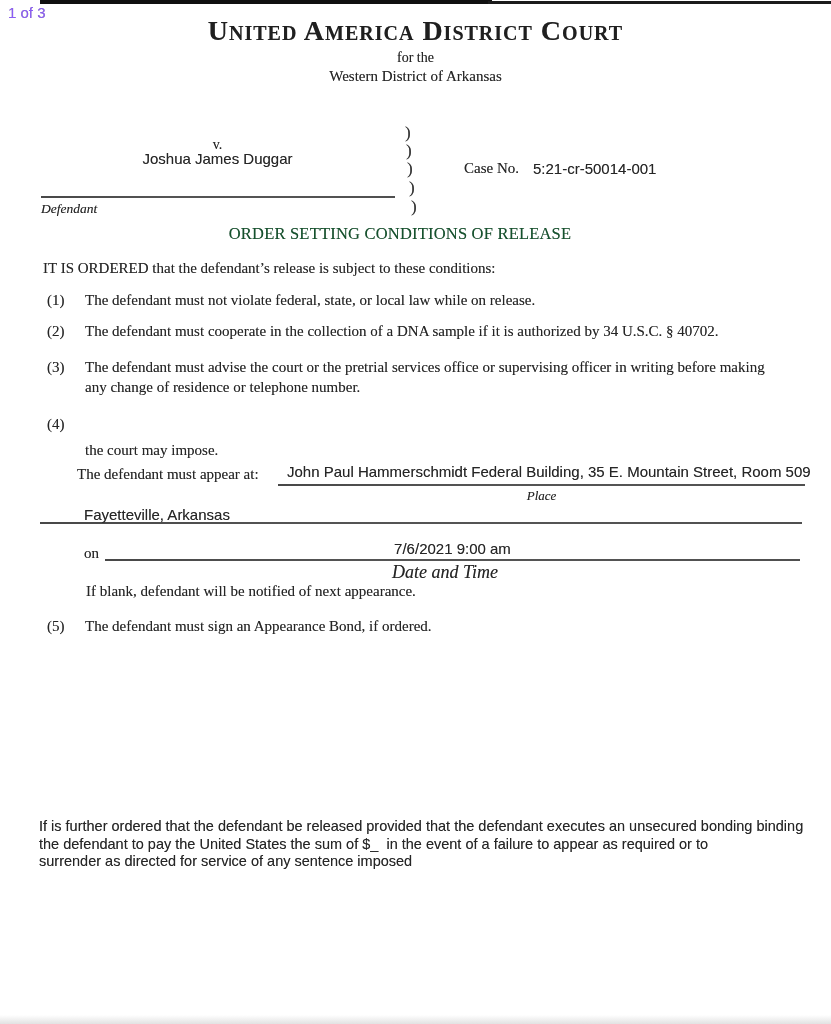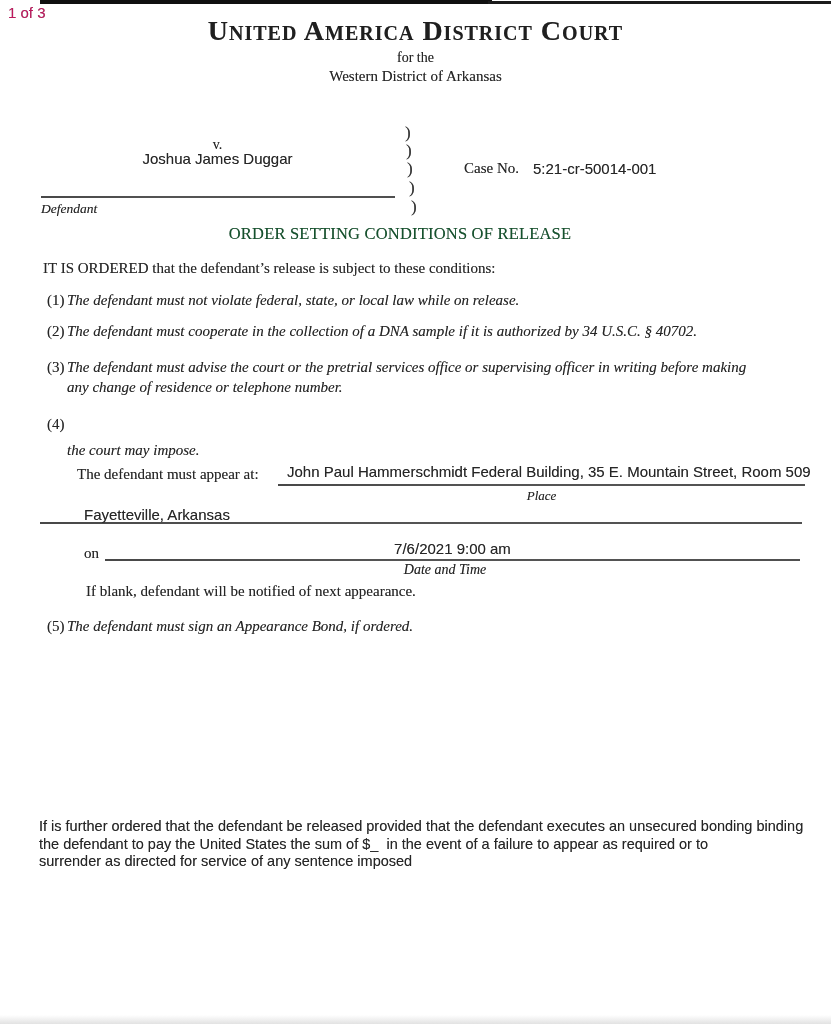--- a/index.html
+++ b/index.html
@@ -13,21 +13,21 @@
   }
   .serif{font-family:"Liberation Serif", serif;}
   .sans{font-family:"Liberation Sans", sans-serif;}
   .abs{position:absolute;white-space:pre;}
 
   
   .scan-bar-1{position:absolute;left:40px;top:0;width:452px;height:4px;background:#101010;}
   .scan-bar-2{position:absolute;left:488px;top:1px;width:343px;height:2.6px;background:#1b1b1b;}
   .bottom-edge{position:absolute;left:0;right:0;bottom:0;height:9px;
     background:linear-gradient(180deg, rgba(0,0,0,0) 0%, rgba(110,110,110,0.20) 100%);}
-  .page-indicator{position:absolute;left:8px;top:4px;font-size:15px;color:#be185d;text-align:center;}
+  .page-indicator{position:absolute;left:8px;top:4px;font-size:15px;color:#8b5cf6;text-align:center;}
 
   
   .court-title{position:absolute;left:0;top:15px;width:831px;text-align:center;
     font-variant:small-caps;font-weight:bold;font-size:28px;letter-spacing:1px;color:#1f1f1f;}
   .for-the{position:absolute;left:0;top:50px;width:831px;text-align:center;font-size:14px;}
   .district{position:absolute;left:0;top:68px;width:831px;text-align:center;font-size:15px;}
 
   
   .plaintiff{position:absolute;left:40px;top:118px;width:355px;text-align:center;font-size:15px;}
   .versus{position:absolute;left:40px;top:137px;width:355px;text-align:center;font-size:14px;}
@@ -42,38 +42,38 @@
   .p4{left:409px;top:178px;} .p5{left:411px;top:197px;}
   .case-label{position:absolute;left:464px;top:160px;font-size:15px;}
   .case-value{position:absolute;left:533px;top:160px;font-size:15px;}
 
   
   .order-title{position:absolute;left:0;top:224px;width:800px;text-align:center;
     font-weight:normal;font-size:16.5px;letter-spacing:0.2px;color:#14532d;}
   .body-line{font-size:15px;}
   .intro{left:43px;top:260px;}
   .inum{left:47px;}
-  .iline{left:67px;font-style:italic;}
+  .iline{left:85px;}
   .n1{top:292px;} .l1a{top:292px;}
   .n2{top:323px;} .l2a{top:323px;}
   .n3{top:359px;} .l3a{top:359px;} .l3b{top:379px;}
   .n4{top:416px;} .l4a{top:416px;} .l4b{top:442px;}
   .appear-label{left:77px;top:466px;}
   .appear-value{left:287px;top:463px;font-size:15px;}
   .place-underline{left:278px;top:484px;width:527px;}
   .place-caption{position:absolute;left:278px;top:488px;width:527px;text-align:center;
     font-style:italic;font-size:13px;}
   .fayetteville{left:84px;top:506px;font-size:15px;}
   .fay-underline{left:40px;top:522px;width:762px;}
   .on-label{left:84px;top:545px;}
   .date-value{position:absolute;left:105px;top:540px;width:695px;text-align:center;
     font-size:15px;white-space:pre;}
   .date-underline{left:105px;top:559px;width:695px;}
   .date-caption{position:absolute;left:105px;top:562px;width:680px;text-align:center;
-    font-style:italic;font-size:14px;}
+    font-style:italic;font-size:18px;}
   .blank-note{left:86px;top:583px;}
   .n5{top:618px;} .l5a{top:618px;}
 
   
   .bond{font-size:14.5px;left:39px;}
   .b1{top:818px;} .b2{top:835.5px;} .b3{top:853px;}
 
   .serif,.sans{text-shadow:0 0 0.45px rgba(35,35,35,0.45);}
 </style>
 </head>

